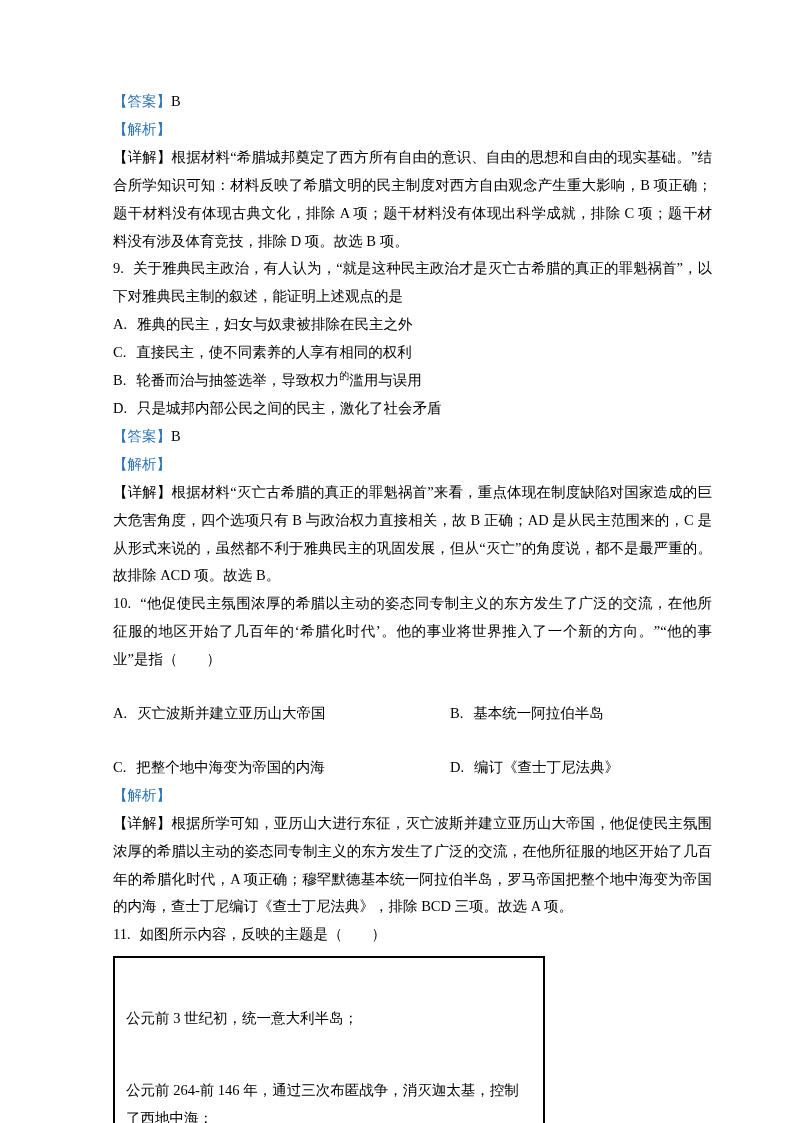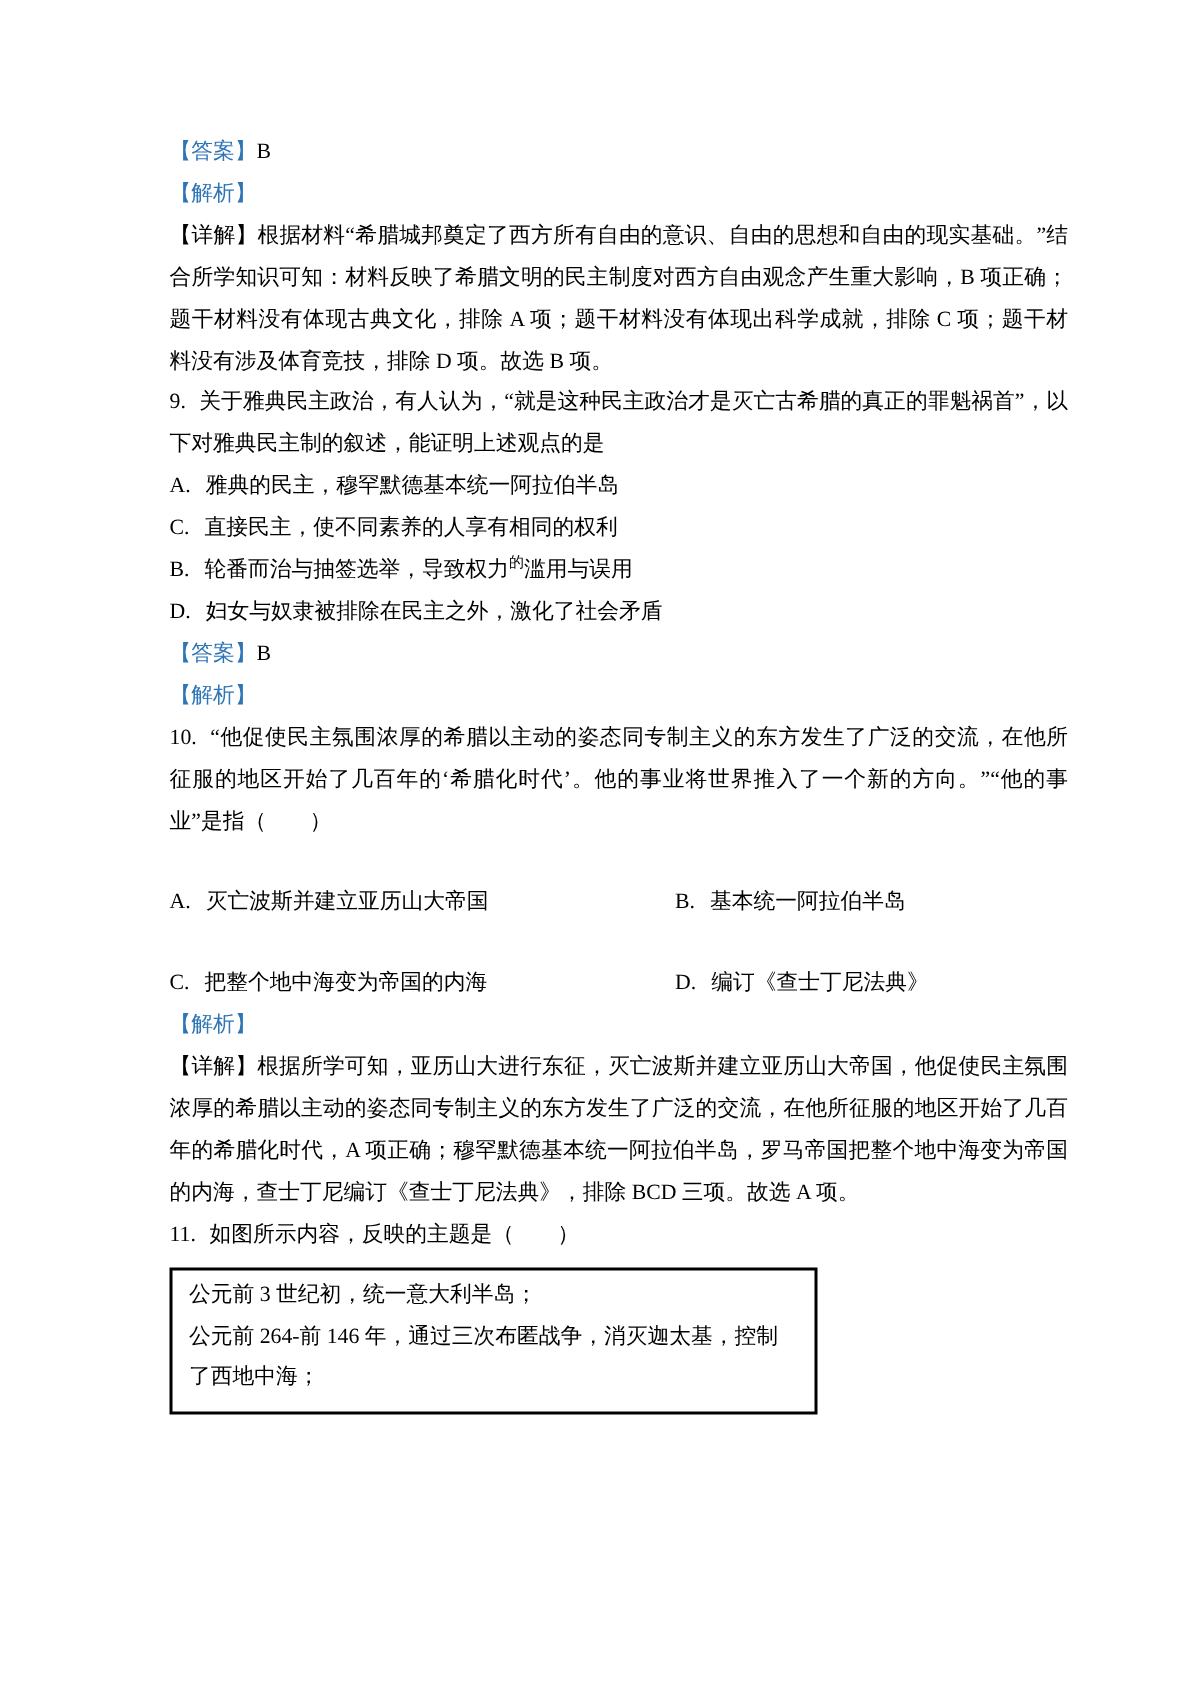--- a/index.html
+++ b/index.html
@@ -30,38 +30,39 @@
     line-height: 1;
   }
   .optrow { display: flex; margin-top: 26px; }
   .optrow .cell1 { width: 337px; }
   .infobox {
     margin-top: 7px;
     width: 432px;
     border: 2px solid #000000;
     padding: 3px 12px 8px 11px;
   }
-  .infobox p { text-align: left; }
+  .infobox p { text-align: left; margin-top: 44px; }
 </style>
 </head>
 <body>
 
 <div class="page">
 
   <p class="label-line"><span class="blue">【答案】</span><span>B</span></p>
   <p class="label-line"><span class="blue">【解析】</span></p>
   <p class="para"><span>【详解】</span><span>根据材料“希腊城邦奠定了西方所有自由的意识、自由的思想和自由的现实基础。”结合所学知识可知：材料反映了希腊文明的民主制度对西方自由观念产生重大影响，B 项正确；题干材料没有体现古典文化，排除 A 项；题干材料没有体现出科学成就，排除 C 项；题干材料没有涉及体育竞技，排除 D 项。故选 B 项。</span></p>
 
   <p class="para"><span class="qnum">9.</span><span>关于雅典民主政治，有人认为，“就是这种民主政治才是灭亡古希腊的真正的罪魁祸首”，以下对雅典民主制的叙述，能证明上述观点的是</span></p>
-  <p class="opt"><span class="optlabel">A.</span><span>雅典的民主，穆罕默德基本统一阿拉伯半岛</span></p>
+  <p class="opt"><span class="optlabel">A.</span><span>雅典的民主，妇女与奴隶被排除在民主之外</span></p>
   <p class="opt"><span class="optlabel">C.</span><span>直接民主，使不同素养的人享有相同的权利</span></p>
   <p class="opt"><span class="optlabel">B.</span><span>轮番而治与抽签选举，导致权力</span><sup class="raised">的</sup><span>滥用与误用</span></p>
-  <p class="opt"><span class="optlabel">D.</span><span>妇女与奴隶被排除在民主之外，激化了社会矛盾</span></p>
+  <p class="opt"><span class="optlabel">D.</span><span>只是城邦内部公民之间的民主，激化了社会矛盾</span></p>
   <p class="label-line"><span class="blue">【答案】</span><span>B</span></p>
   <p class="label-line"><span class="blue">【解析】</span></p>
+  <p class="para"><span>【详解】</span><span>根据材料“灭亡古希腊的真正的罪魁祸首”来看，重点体现在制度缺陷对国家造成的巨大危害角度，四个选项只有 B 与政治权力直接相关，故 B 正确；AD 是从民主范围来的，C 是从形式来说的，虽然都不利于雅典民主的巩固发展，但从“灭亡”的角度说，都不是最严重的。故排除 ACD 项。故选 B。</span></p>
 
   <p class="para"><span class="qnum">10.</span><span>“他促使民主氛围浓厚的希腊以主动的姿态同专制主义的东方发生了广泛的交流，在他所征服的地区开始了几百年的‘希腊化时代’。他的事业将世界推入了一个新的方向。”“他的事业”是指（　　）</span></p>
   <div class="optrow">
     <p class="opt cell1"><span class="optlabel">A.</span><span>灭亡波斯并建立亚历山大帝国</span></p>
     <p class="opt"><span class="optlabel">B.</span><span>基本统一阿拉伯半岛</span></p>
   </div>
   <div class="optrow">
     <p class="opt cell1"><span class="optlabel">C.</span><span>把整个地中海变为帝国的内海</span></p>
     <p class="opt"><span class="optlabel">D.</span><span>编订《查士丁尼法典》</span></p>
   </div>

